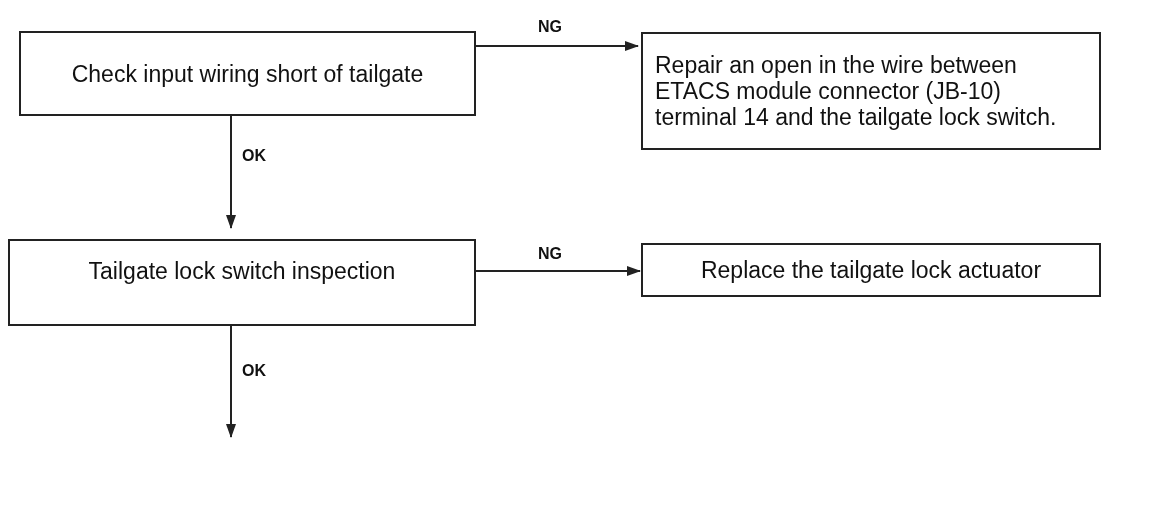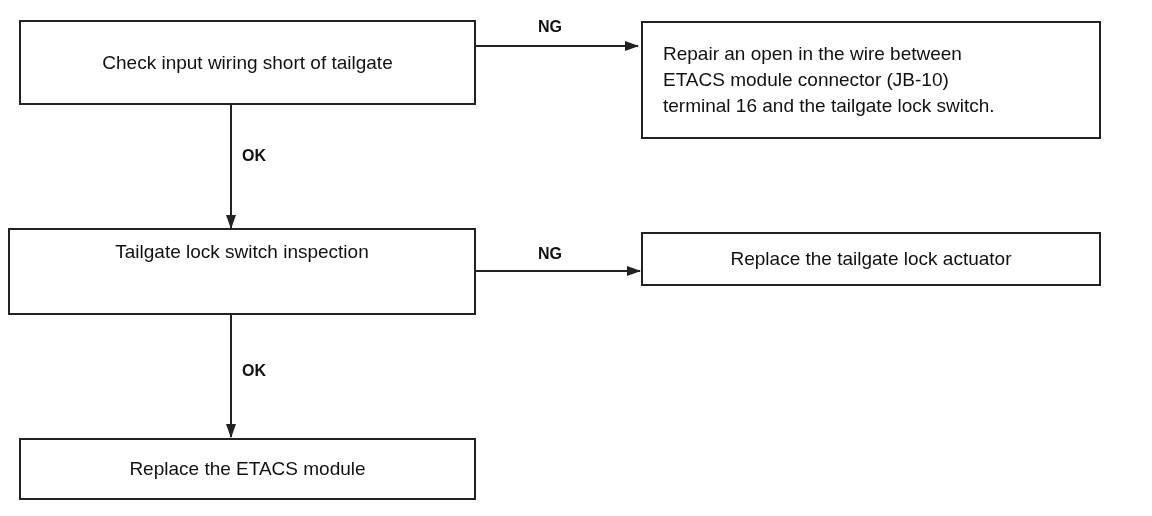--- a/index.html
+++ b/index.html
@@ -1,21 +1,21 @@
 <!DOCTYPE html>
 <html><head>
   <meta charset="utf-8">
   <style>
     html, body { margin: 0; padding: 0; background: #ffffff; }
     #canvas { position: relative; width: 1152px; height: 516px; background: #fff; overflow: hidden;
       font-family: "Liberation Sans", sans-serif; color: #111; }
     .box { position: absolute; border: 2px solid #222; box-sizing: border-box; background: #fff;
       display: flex; align-items: center; justify-content: center; text-align: center;
-      font-size: 19px; line-height: 26px; }
-    .box.left-align { justify-content: flex-start; text-align: left; padding-left: 20px; }
+      font-size: 23px; line-height: 26px; margin-top: 11px; }
+    .box.left-align { justify-content: flex-start; text-align: left; padding-left: 12px; }
     .box span { display: block; }
     .label { position: absolute; font-weight: bold; font-size: 16px; text-align: center; }
     svg#lines { position: absolute; left: 0; top: 0; }
   </style>
 </head>
 <body>
 
 <div id="canvas">
   <svg id="lines" width="1152" height="516">
     <defs>
@@ -32,33 +32,30 @@
   <div class="box" style="left:19px; top:20px; width:457px; height:85px;">
     <div>
       <span>Check input wiring short of tailgate</span>
     </div>
   </div>
 
   <div class="box left-align" style="left:641px; top:21px; width:460px; height:118px;">
     <div>
       <span>Repair an open in the wire between</span>
       <span>ETACS module connector (JB-10)</span>
-      <span>terminal 16 and the tailgate lock switch.</span>
+      <span>terminal 14 and the tailgate lock switch.</span>
     </div>
   </div>
 
-  <div class="box" style="left:8px; top:228px; width:468px; height:87px; align-items:flex-start; padding-top:9px;">
+  <div class="box" style="left:8px; top:228px; width:468px; height:87px; align-items:flex-start; padding-top:17px;">
     <span>Tailgate lock switch inspection</span>
   </div>
 
   <div class="box" style="left:641px; top:232px; width:460px; height:54px;">
     <span>Replace the tailgate lock actuator</span>
   </div>
 
-  <div class="box" style="left:19px; top:438px; width:457px; height:62px;">
-    <span>Replace the ETACS module</span>
-  </div>
 
   <div class="label" style="left:538px; top:18px;">NG</div>
   <div class="label" style="left:242px; top:147px;">OK</div>
   <div class="label" style="left:538px; top:245px;">NG</div>
   <div class="label" style="left:242px; top:362px;">OK</div>
 </div>
 
 </body></html>

